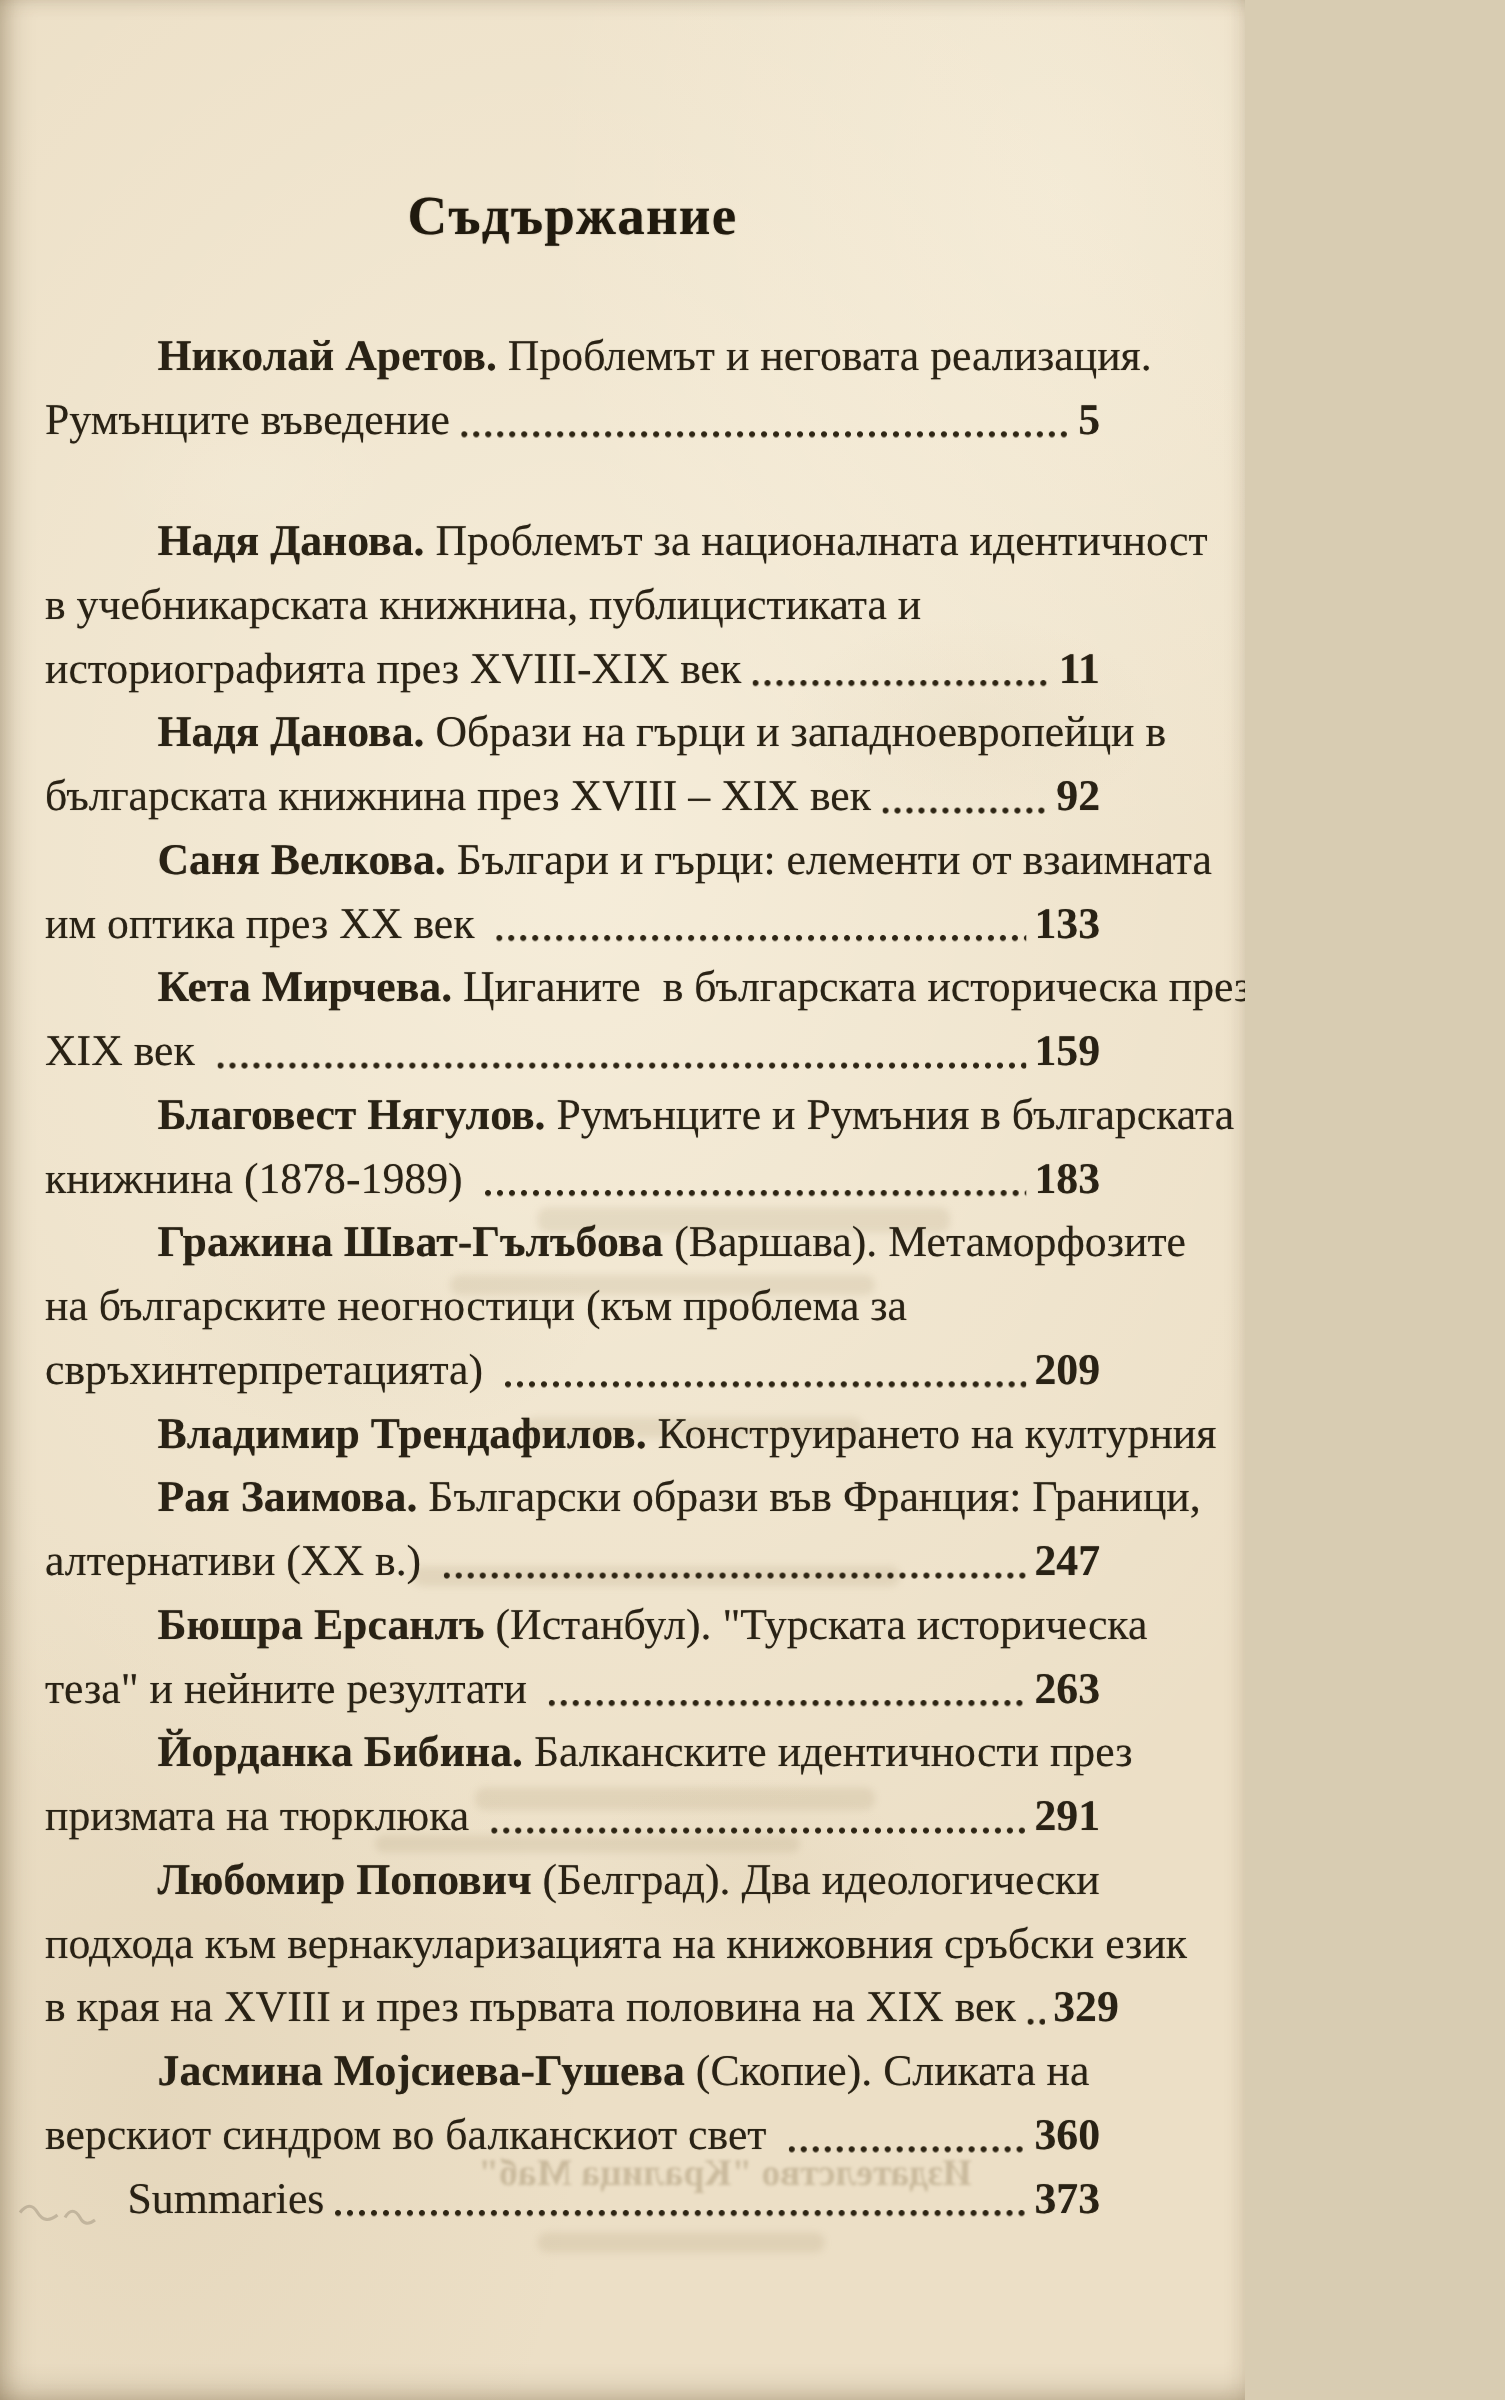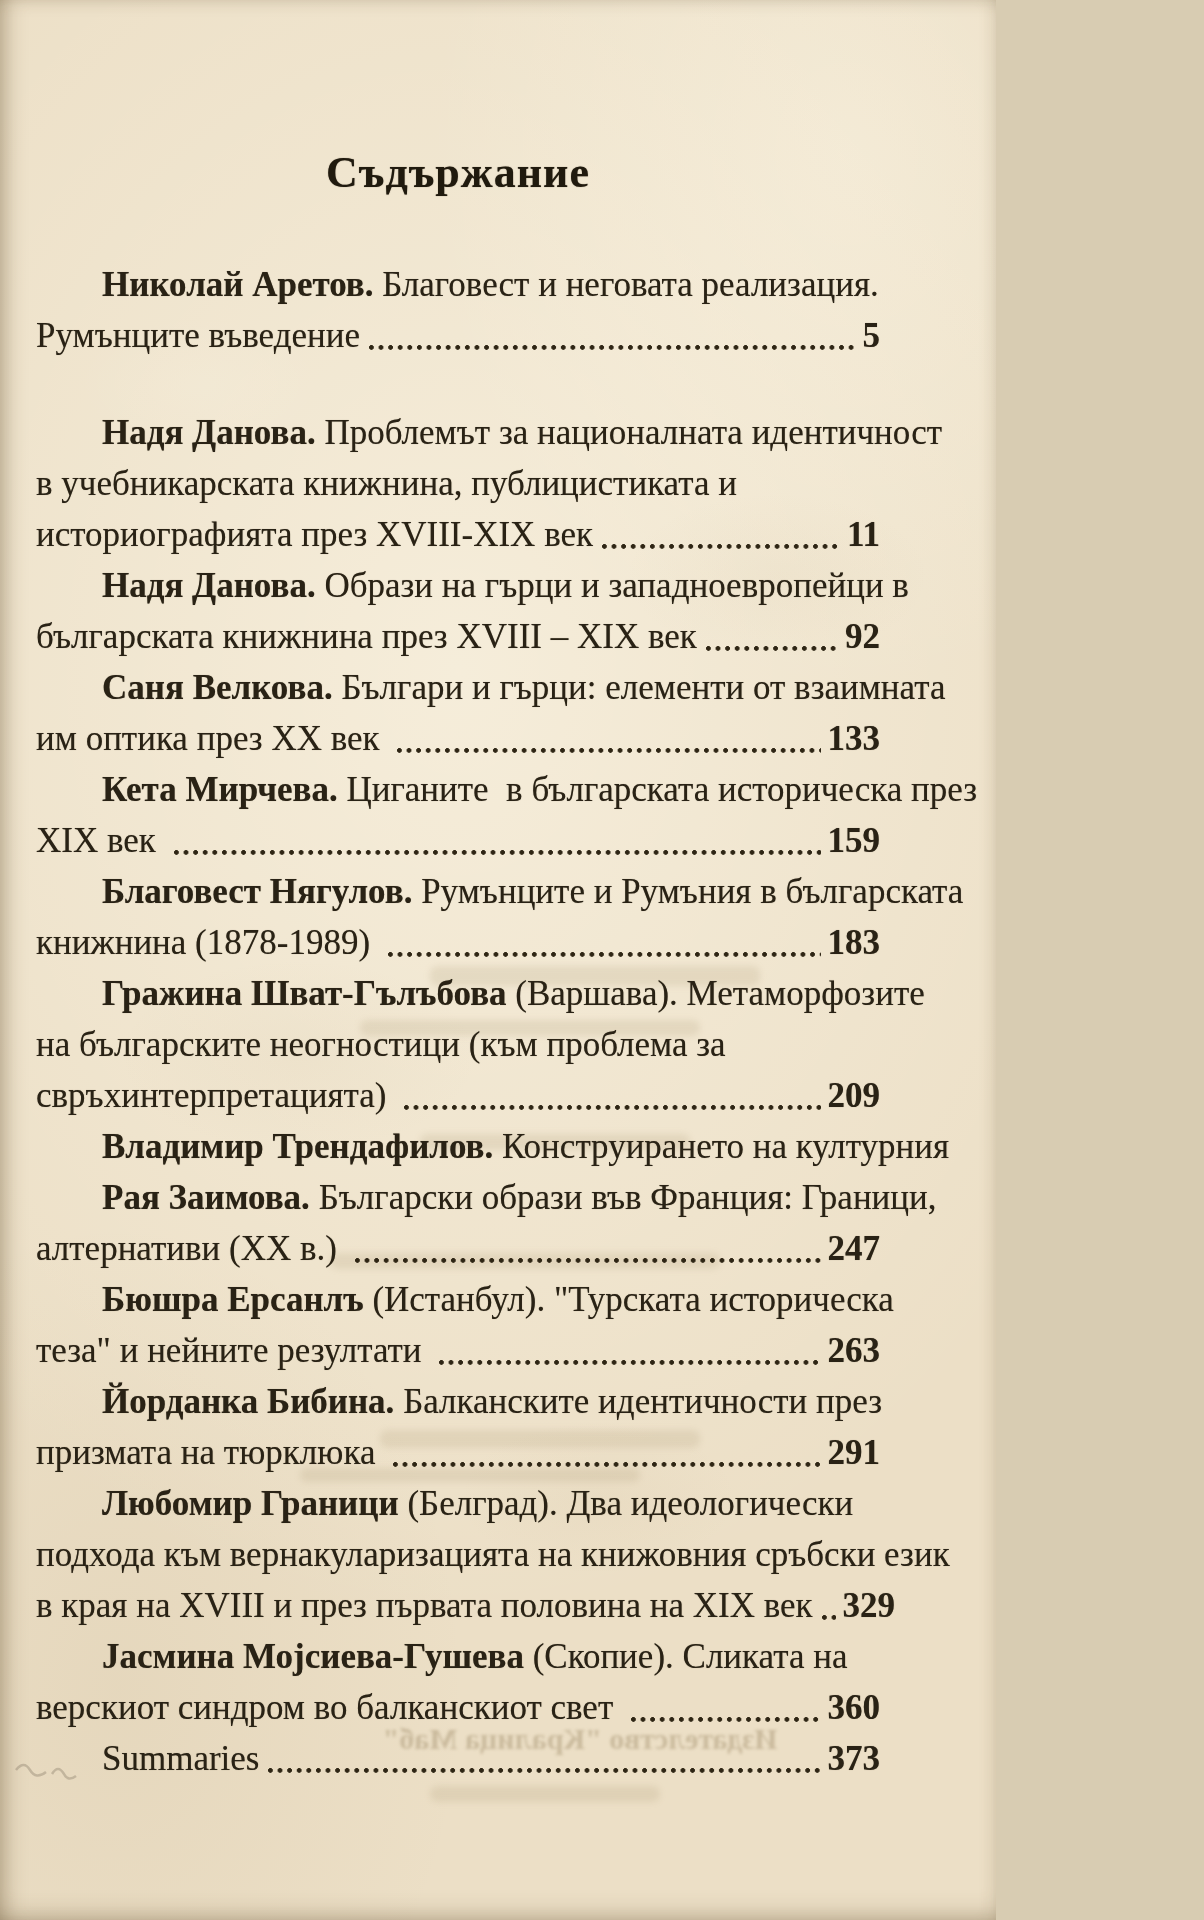--- a/index.html
+++ b/index.html
@@ -39,21 +39,21 @@
     font-size:35px;
     line-height:51px;
     text-shadow:0 0 0.8px rgba(40,30,12,0.45);
   }
   .entry{margin:0;}
   .entry.gap-md{margin-top:46px;}
   .entry.gap-lg{}
   .line{display:flex;align-items:stretch;}
   .line .txt{flex:0 0 auto;white-space:pre;}
   .line.indent .txt{padding-left:66px;}
-  .author{font-weight:bold;}
+  .author{font-weight:bold;margin-left:24px;}
   .dots{flex:1 1 auto;position:relative;min-width:30px;}
   .dots::before{
     content:"";
     position:absolute;left:9px;right:7px;bottom:11px;height:5px;
     background:radial-gradient(circle at 2.4px 2.4px, #2e2514 2.05px, rgba(0,0,0,0) 2.7px) repeat-x;
     background-size:9.6px 5px;
   }
   .pagenum{flex:0 0 auto;font-weight:bold;}
   
   .ghost{
@@ -102,21 +102,21 @@
     <path d="M4 18 Q 12 8 18 18 T 34 20 M40 22 q 6 -10 12 0 q 4 8 12 2" fill="none" stroke="rgba(120,108,90,0.55)" stroke-width="2.5" style="filter:blur(0.6px)"></path>
   </svg>
 
   <div class="grain"></div>
 
   <div class="content">
     <h1 class="doc-title">Съдържание</h1>
     <div class="toc">
         <div class="entry">
           <div class="line indent">
-            <span class="txt"><span class="author">Николай Аретов.</span><span> Благовест и неговата реализация.</span></span>
+            <span class="txt"><span class="author">Николай Аретов.</span><span> Проблемът и неговата реализация.</span></span>
           </div>
           <div class="line">
             <span class="txt"><span>Румънците въведение</span></span>
             <span class="dots"></span>
             <span class="pagenum">5</span>
           </div>
         </div>
         <div class="entry gap-md">
           <div class="line indent">
             <span class="txt"><span class="author">Надя Данова.</span><span> Проблемът за националната идентичност</span></span>
@@ -213,21 +213,21 @@
             <span class="txt"><span class="author">Йорданка Бибина.</span><span> Балканските идентичности през</span></span>
           </div>
           <div class="line">
             <span class="txt"><span>призмата на тюрклюка </span></span>
             <span class="dots"></span>
             <span class="pagenum">291</span>
           </div>
         </div>
         <div class="entry">
           <div class="line indent">
-            <span class="txt"><span class="author">Любомир Граници</span><span> (Белград). Два идеологически</span></span>
+            <span class="txt"><span class="author">Любомир Попович</span><span> (Белград). Два идеологически</span></span>
           </div>
           <div class="line">
             <span class="txt"><span>подхода към вернакуларизацията на книжовния сръбски език</span></span>
           </div>
           <div class="line">
             <span class="txt"><span>в края на XVIII и през първата половина на XIX век</span></span>
             <span class="dots"></span>
             <span class="pagenum">329</span>
           </div>
         </div>

